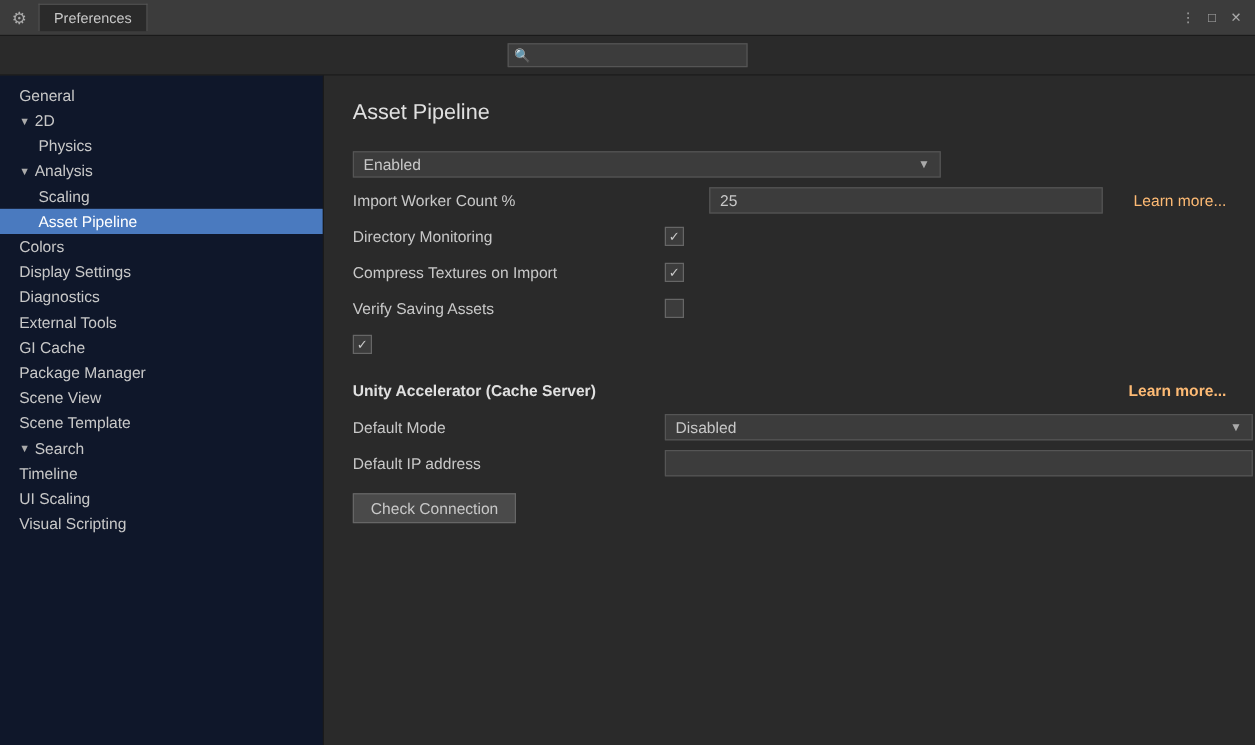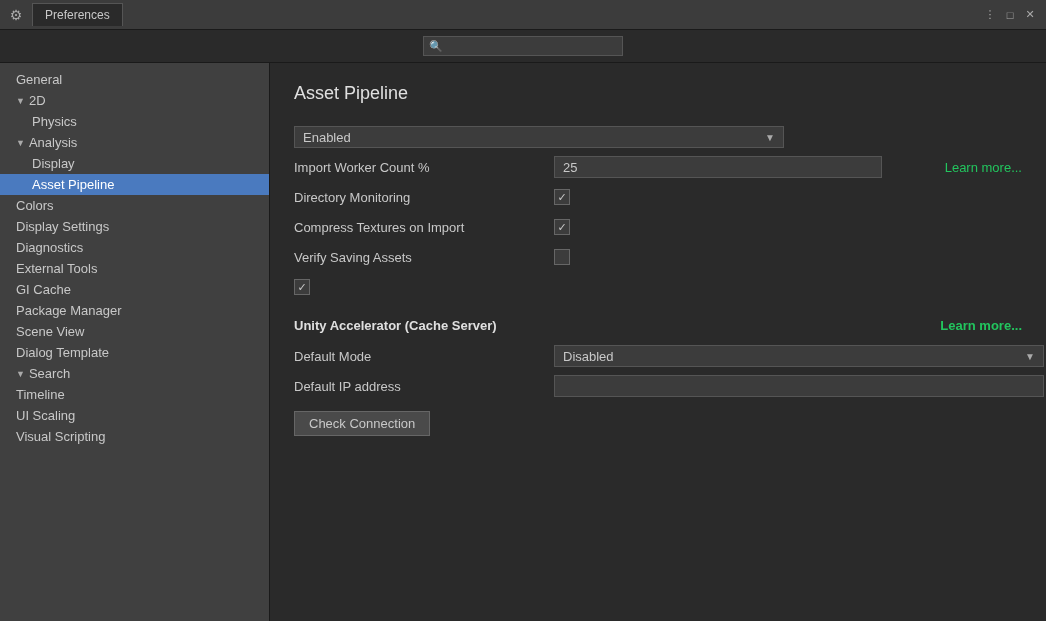--- a/index.html
+++ b/index.html
@@ -94,21 +94,21 @@
     
     .main-layout {
       display: flex;
       height: calc(621px - 30px - 32px);
     }
 
     
     .sidebar {
       width: 270px;
       min-width: 270px;
-      background: #404040;
+      background: #0f172a;
       border-right: 1px solid #1a1a1a;
       padding: 6px 0;
       overflow-y: auto;
     }
     .sidebar-item {
       padding: 3px 16px;
       cursor: pointer;
       display: flex;
       align-items: center;
       font-size: 13px;
@@ -207,21 +207,21 @@
       content: '✓';
       color: #c8c8c8;
       font-size: 11px;
     }
     .checkbox-custom.unchecked {
       
     }
 
     
     .learn-more {
-      color: #22c55e;
+      color: #fdba74;
       cursor: pointer;
       font-size: 13px;
       margin-left: auto;
       text-decoration: none;
     }
 
     
     .section-heading {
       font-size: 13px;
       font-weight: bold;
@@ -275,21 +275,21 @@
       <span>2D</span>
     </div>
     <div class="sidebar-item indented">
       <span>Physics</span>
     </div>
     <div class="sidebar-item">
       <span class="triangle">▼</span>
       <span>Analysis</span>
     </div>
     <div class="sidebar-item indented">
-      <span>Display</span>
+      <span>Scaling</span>
     </div>
     <div class="sidebar-item indented active">
       <span>Asset Pipeline</span>
     </div>
     <div class="sidebar-item">
       <span>Colors</span>
     </div>
     <div class="sidebar-item">
       <span>Display Settings</span>
     </div>
@@ -302,21 +302,21 @@
     <div class="sidebar-item">
       <span>GI Cache</span>
     </div>
     <div class="sidebar-item">
       <span>Package Manager</span>
     </div>
     <div class="sidebar-item">
       <span>Scene View</span>
     </div>
     <div class="sidebar-item">
-      <span>Dialog Template</span>
+      <span>Scene Template</span>
     </div>
     <div class="sidebar-item">
       <span class="triangle">▼</span>
       <span>Search</span>
     </div>
     <div class="sidebar-item">
       <span>Timeline</span>
     </div>
     <div class="sidebar-item">
       <span>UI Scaling</span>
@@ -334,21 +334,21 @@
         <div class="dropdown">
           <span>Enabled</span>
           <span class="dropdown-arrow">▼</span>
         </div>
       </div>
     </div>
 
     <div class="setting-row">
       <div class="setting-label">Import Worker Count %</div>
       <div class="setting-control">
-        <input type="text" class="text-input" style="width: 328px;" value="25">
+        <input type="text" class="text-input" style="width: 328px; margin-left: 37px;" value="25">
         <a class="learn-more">Learn more...</a>
       </div>
     </div>
 
     <div class="setting-row">
       <div class="setting-label">Directory Monitoring</div>
       <div class="setting-control">
         <div class="checkbox-custom checked"></div>
       </div>
     </div>

